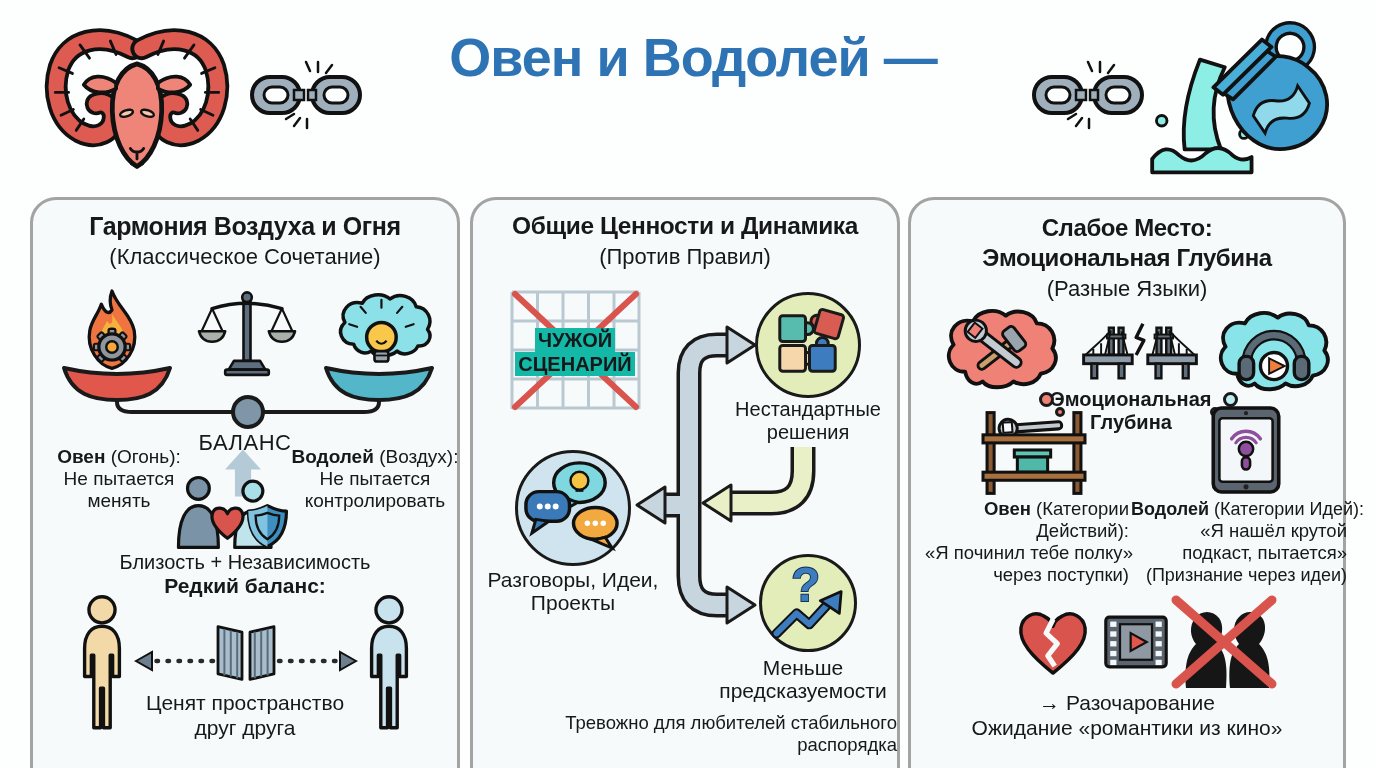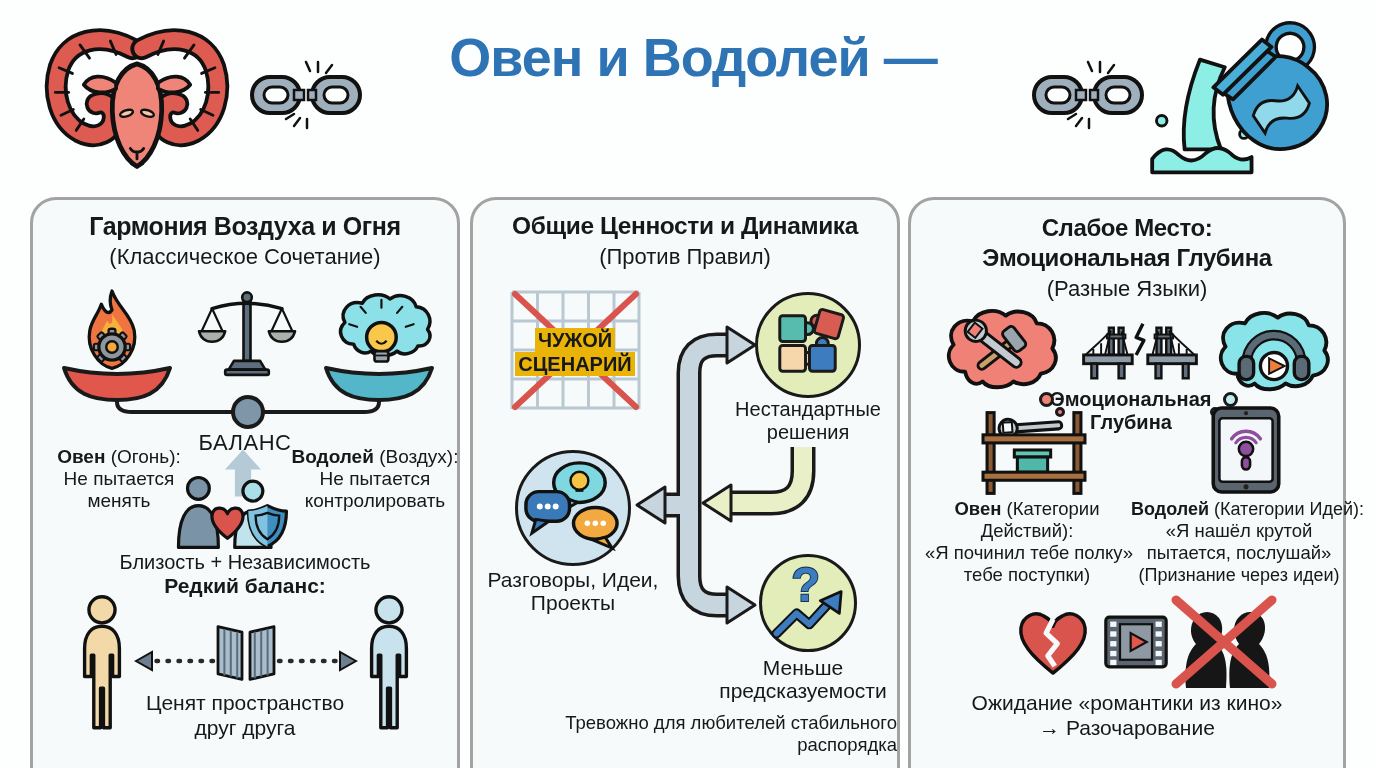--- a/index.html
+++ b/index.html
@@ -12,24 +12,24 @@
   .p3{left:908px;width:438px}
   .ptitle{position:absolute;left:0;right:0;text-align:center;font-weight:700;font-size:25px;letter-spacing:-0.4px}
   .psub{position:absolute;left:0;right:0;text-align:center;font-size:22px}
   .blk{position:absolute;text-align:center;font-size:19px;line-height:22px}
   .blk b{font-weight:700}
   .cap{position:absolute;left:0;right:0;text-align:center;font-size:21px;font-weight:400;line-height:25px}
   .balance{position:absolute;left:0;right:0;text-align:center;font-weight:400;font-size:22px;letter-spacing:0.5px}
   .nodelab{position:absolute;text-align:center;font-size:20px;line-height:23px}
   .node{position:absolute;border-radius:50%;border:3.5px solid #1a1a1a}
   .gridlab{position:absolute;text-align:center;font-weight:700;font-size:20px;line-height:24px}
-  .gridlab span{display:inline-block;background:#eab308;padding:0 3px}
+  .gridlab span{display:inline-block;background:#14b8a6;padding:0 3px}
   .footnote{position:absolute;left:0;right:0;text-align:right;font-size:18.5px}
   .deplab{position:absolute;text-align:center;font-weight:700;font-size:20px;line-height:23px}
-  .smallblk{position:absolute;text-align:center;font-size:18.5px;line-height:22px}
+  .smallblk{position:absolute;text-align:right;font-size:18.5px;line-height:22px}
   .nowrap{white-space:nowrap}
   .dot{position:absolute;border:3px solid #1a1a1a;border-radius:50%}
   svg{display:block;overflow:visible}
 </style>
 </head>
 <body>
 
 <div class="abs" style="left:0;top:0;width:1376px;height:195px">
 
   <svg class="abs" style="left:42px;top:24px" width="190" height="152" viewBox="0 0 200 160">
@@ -368,27 +368,27 @@
     <path d="M20,32 A17,17 0 0 1 48,32" fill="none" stroke="#8e4f9e" stroke-width="3.5" stroke-linecap="round"></path>
     <path d="M24,36 A12,12 0 0 1 44,36" fill="none" stroke="#8e4f9e" stroke-width="3" stroke-linecap="round"></path>
     <circle cx="34" cy="42" r="7" fill="#8e4f9e" stroke="#111" stroke-width="2.5"></circle>
     <rect x="30" y="50" width="8" height="12" rx="4" fill="#8e4f9e" stroke="#111" stroke-width="2.5"></rect>
   </svg>
 
   <div class="smallblk" style="left:14px;top:298px;width:204px">
     <div class="nowrap"><b>Овен</b><span> (Категории</span></div>
     <div>Действий):</div>
     <div class="nowrap">«Я починил тебе полку»</div>
-    <div>тебе поступки)</div>
+    <div>через поступки)</div>
   </div>
 
   <div class="smallblk" style="left:220px;top:298px;width:216px;font-size:18px">
     <div class="nowrap"><b>Водолей</b><span> (Категории Идей):</span></div>
     <div style="font-size:18.5px">«Я нашёл крутой</div>
-    <div style="font-size:18.5px">пытается, послушай»</div>
+    <div style="font-size:18.5px">подкаст, пытается»</div>
     <div>(Признание через идеи)</div>
   </div>
 
   <svg class="abs" style="left:103px;top:398px" width="78" height="86" viewBox="0 0 90 90">
     <path d="M45,82 C20,62 6,46 8,30 C10,16 24,10 34,16 C40,19 44,24 45,28 C46,24 50,19 56,16 C66,10 80,16 82,30 C84,46 70,62 45,82 Z" fill="#d9544c" stroke="#111" stroke-width="4" stroke-linejoin="round"></path>
     <polyline points="45,20 37,36 50,48 39,62 47,74" fill="none" stroke="#f7fafb" stroke-width="6" stroke-linejoin="round"></polyline>
   </svg>
 
   <svg class="abs" style="left:193px;top:410px" width="64" height="64" viewBox="0 0 72 72">
     <rect x="2" y="8" width="68" height="56" rx="4" fill="#5b6570" stroke="#111" stroke-width="3.5"></rect>
@@ -408,16 +408,16 @@
     <polygon points="30,26 30,46 48,36" fill="#e2574c" stroke="#111" stroke-width="2.5"></polygon>
   </svg>
 
   <svg class="abs" style="left:253px;top:392px" width="120" height="100" viewBox="0 0 112 100">
     <path d="M18,96 C16,72 20,60 28,52 C22,45 21,34 27,26 C33,18 45,18 51,26 C56,33 55,44 49,52 C57,60 60,72 58,96 Z" fill="#161616"></path>
     <path d="M62,96 C60,72 63,60 71,52 C65,44 64,32 71,25 C78,17 90,19 95,27 C99,35 97,45 91,52 C99,60 103,72 101,96 Z" fill="#161616"></path>
     <path d="M8,8 L104,92 M104,8 L8,92" stroke="#d9544c" stroke-width="9" stroke-linecap="round"></path>
   </svg>
 
   <div class="cap" style="top:490px">
+    <div>→ Разочарование</div>
     <div>Ожидание «романтики из кино»</div>
-    <div>→ Разочарование</div>
   </div>
 </div>
 
 </body></html>

